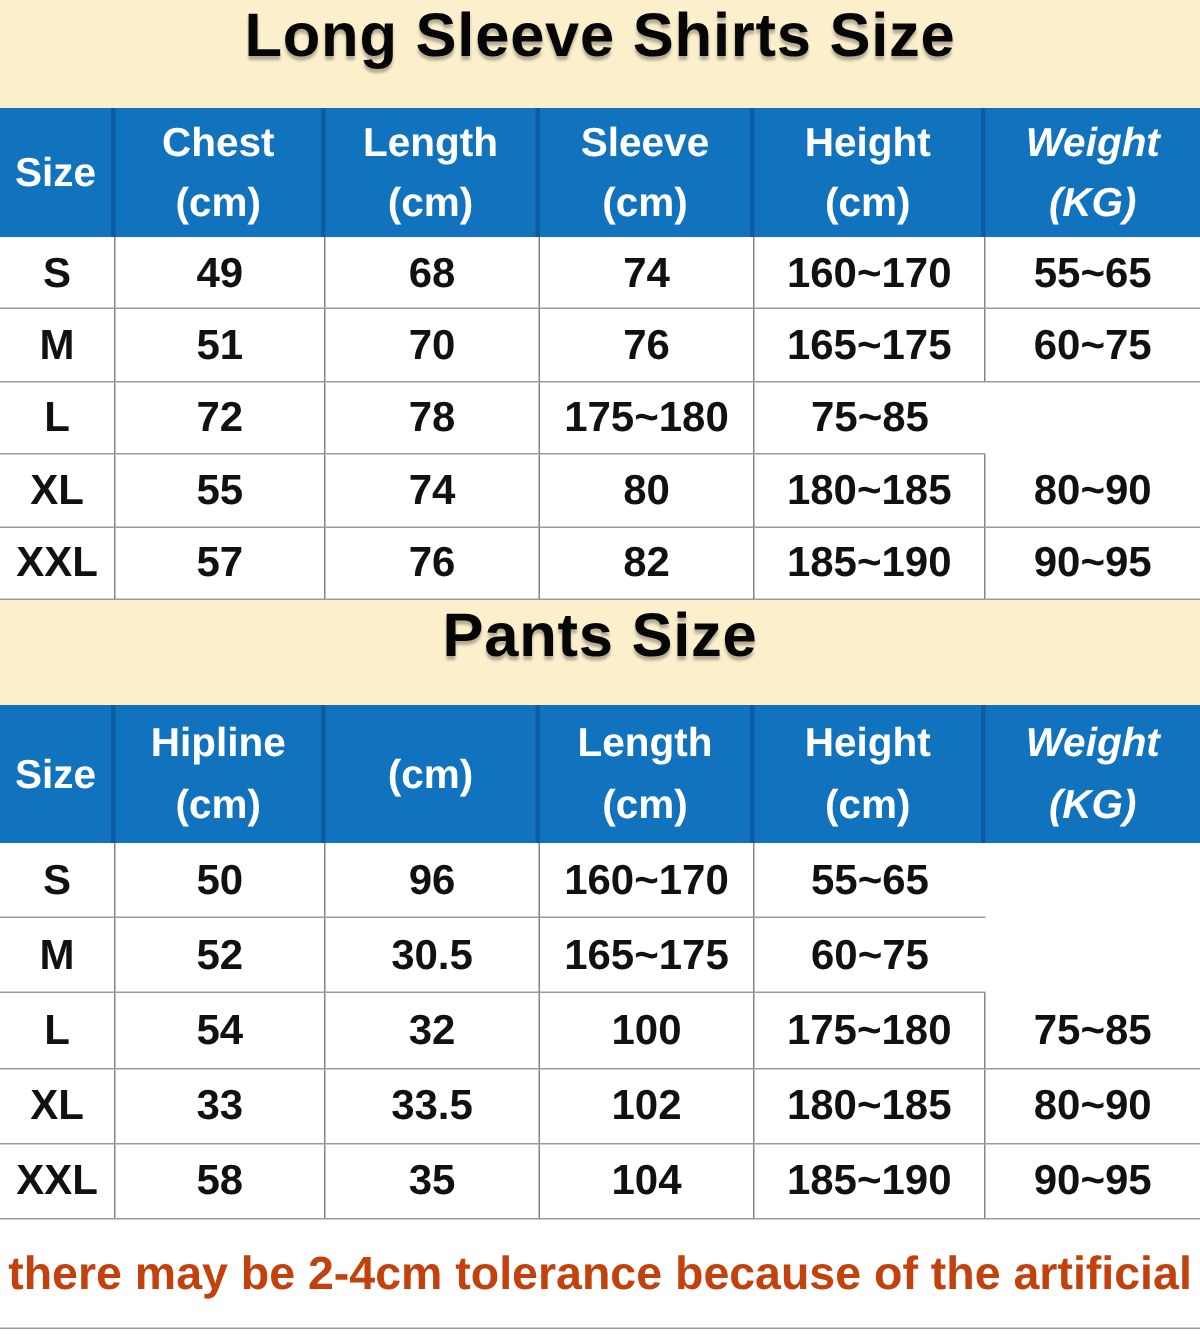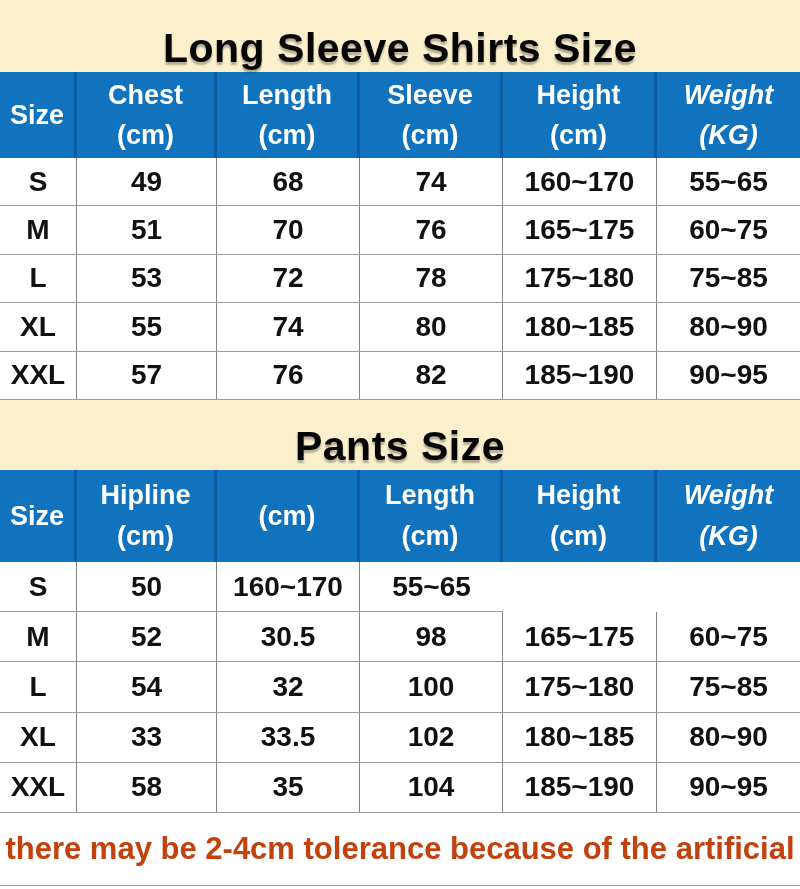--- a/index.html
+++ b/index.html
@@ -13,21 +13,21 @@
     font-family: "Liberation Sans", "DejaVu Sans", sans-serif;
     color: #0d0d0d;
     overflow: hidden;
   }
   * { box-sizing: border-box; }
 
   .banner {
     width: 800px;
     background: #FCF0CC;
     display: flex;
-    align-items: flex-end;
+    align-items: flex-start;
     justify-content: center;
   }
   .banner.shirts { height: 72px; }
   .banner.pants  { height: 70px; }
   .banner-title {
     font-size: 41px;
     font-weight: bold;
     color: #060606;
     letter-spacing: 0.5px;
     text-shadow: 0 3px 2px rgba(40,40,40,0.35);
@@ -130,21 +130,20 @@
 <div class="grid-row data-row shirts">
   <div class="data-cell">M</div>
   <div class="data-cell">51</div>
   <div class="data-cell">70</div>
   <div class="data-cell">76</div>
   <div class="data-cell">165~175</div>
   <div class="data-cell">60~75</div>
 </div>
 <div class="grid-row data-row shirts">
   <div class="data-cell">L</div>
-  <div class="data-cell">53</div>
   <div class="data-cell">72</div>
   <div class="data-cell">78</div>
   <div class="data-cell">175~180</div>
   <div class="data-cell">75~85</div>
 </div>
 <div class="grid-row data-row shirts">
   <div class="data-cell">XL</div>
   <div class="data-cell">55</div>
   <div class="data-cell">74</div>
   <div class="data-cell">80</div>
@@ -186,28 +185,28 @@
   </div>
   <div class="header-cell">
     <span>Weight</span>
     <span>(KG)</span>
   </div>
 </div>
 
 <div class="grid-row data-row pants">
   <div class="data-cell">S</div>
   <div class="data-cell">50</div>
+  <div class="data-cell">96</div>
   <div class="data-cell">160~170</div>
   <div class="data-cell">55~65</div>
 </div>
 <div class="grid-row data-row pants">
   <div class="data-cell">M</div>
   <div class="data-cell">52</div>
   <div class="data-cell">30.5</div>
-  <div class="data-cell">98</div>
   <div class="data-cell">165~175</div>
   <div class="data-cell">60~75</div>
 </div>
 <div class="grid-row data-row pants">
   <div class="data-cell">L</div>
   <div class="data-cell">54</div>
   <div class="data-cell">32</div>
   <div class="data-cell">100</div>
   <div class="data-cell">175~180</div>
   <div class="data-cell">75~85</div>

